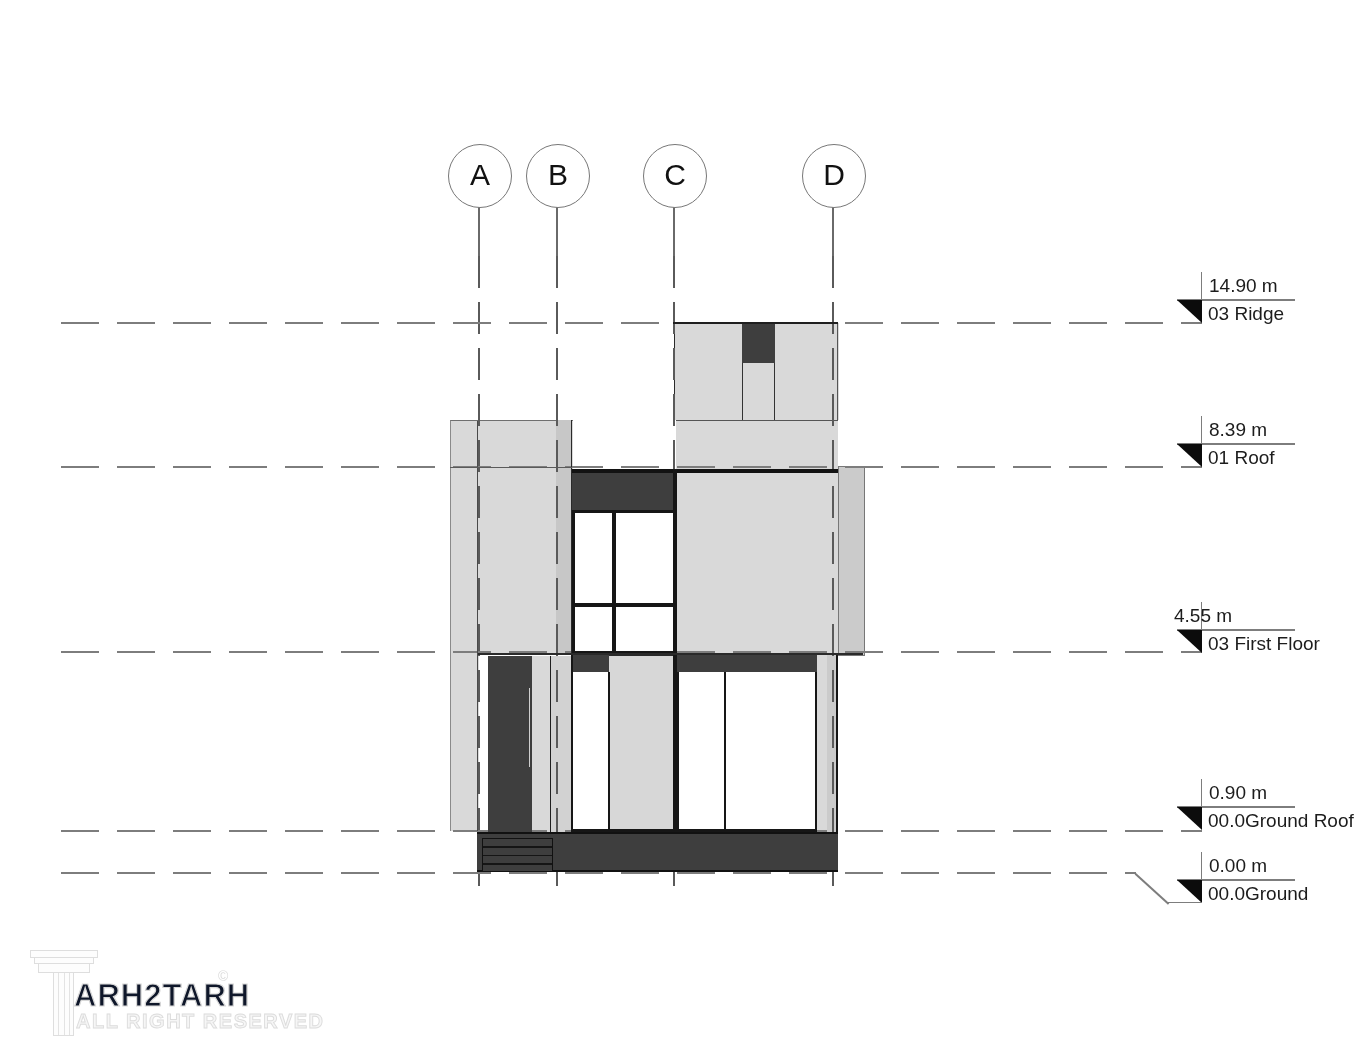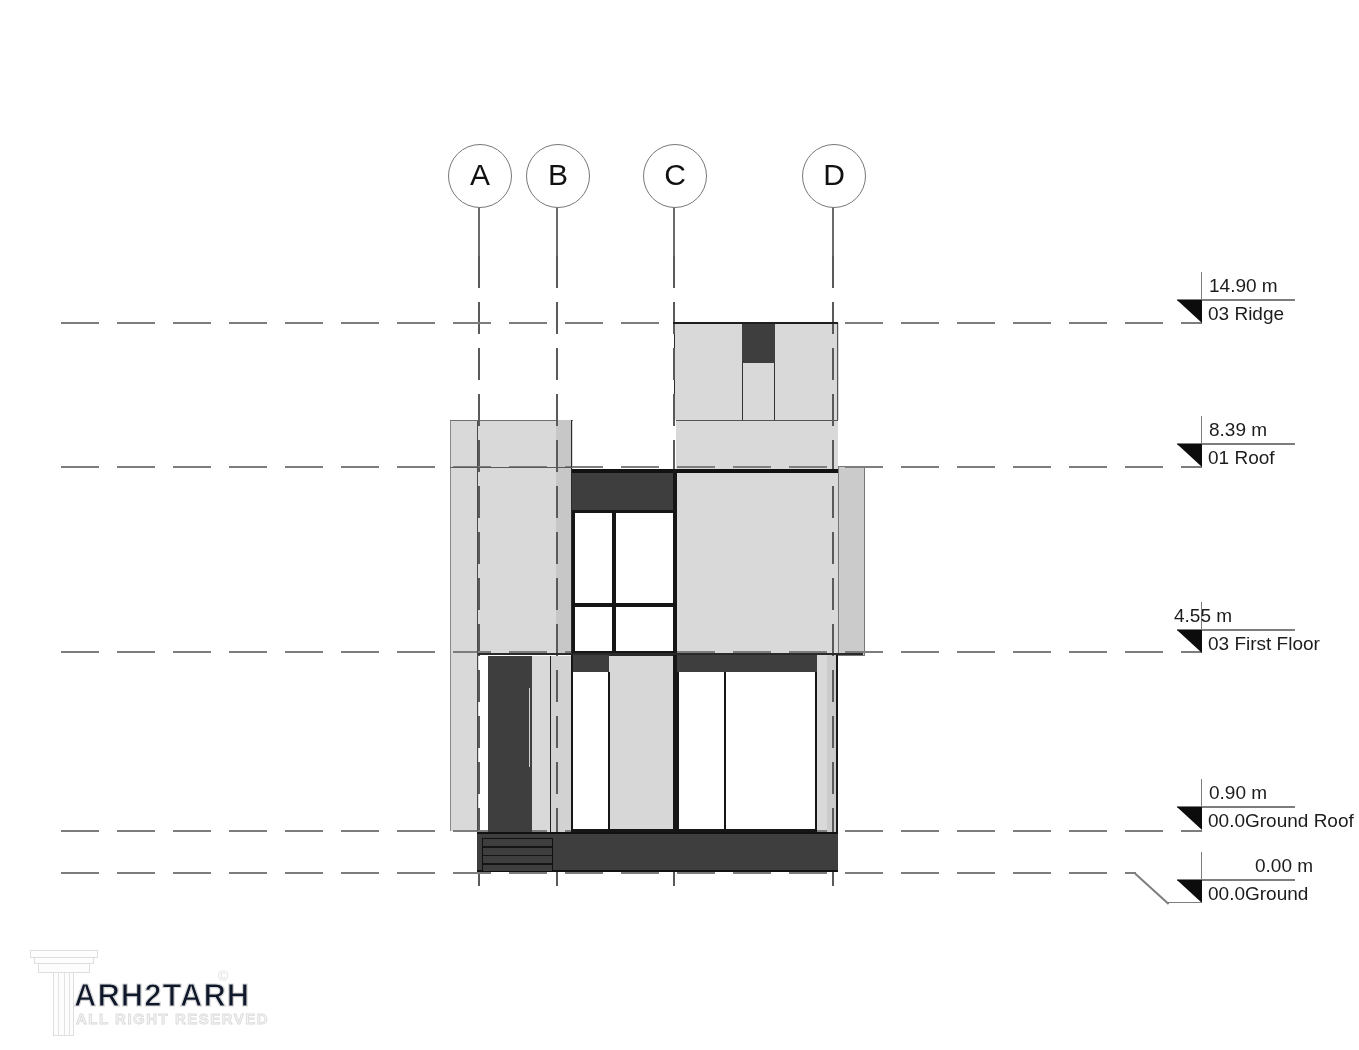--- a/index.html
+++ b/index.html
@@ -41,21 +41,21 @@
 
   .steps{background:#3e3e3e;border:1px solid #111;
     background-image:repeating-linear-gradient(to bottom,transparent 0 7px,#151515 7px 8.6px);}
 
   
   #watermark{left:30px;top:948px;width:330px;height:90px;}
   .wm-bar,.wm-shaft{position:absolute;background:#fdfdfd;border:1px solid #dedede;}
   .wm-brand{position:absolute;left:44px;top:30px;font-size:31px;font-weight:bold;
     letter-spacing:1px;color:#0f172a;-webkit-text-stroke:1.2px #d8d8d8;white-space:nowrap;}
   .wm-mark{position:absolute;left:188px;top:20px;font-size:14px;color:#dcdcdc;}
-  .wm-sub{position:absolute;left:46px;top:62px;font-size:15px;font-weight:bold;
+  .wm-sub{position:absolute;left:46px;top:62px;font-size:20px;font-weight:bold;
     letter-spacing:1.5px;color:#f6f6f6;-webkit-text-stroke:0.9px #dcdcdc;white-space:nowrap;}
 </style>
 </head>
 <body>
 
 <div id="canvas">
 
   <div id="layer-light">
     <div class="abs lf" style="left:674px;top:323px;width:164px;height:97px;border-left:1.5px solid #2a2a2a;"></div>
     <div class="abs" style="left:836.5px;top:323px;width:1.5px;height:97px;background:#555;"></div>
@@ -151,21 +151,21 @@
       <div class="mk-val" style="position:absolute;left:1174px;top:604px;">4.55 m</div>
       <div class="mk-name" style="position:absolute;left:1208px;top:632px;">03 First Floor</div>
       <div class="mk-line" style="position:absolute;left:1177px;top:806px;width:118px;"></div>
       <div class="mk-tick" style="position:absolute;left:1201px;top:779px;"></div>
       <div class="mk-tri" style="position:absolute;left:1177px;top:807px;"></div>
       <div class="mk-val" style="position:absolute;left:1209px;top:781px;">0.90 m</div>
       <div class="mk-name" style="position:absolute;left:1208px;top:809px;">00.0Ground Roof</div>
       <div class="mk-line" style="position:absolute;left:1177px;top:879px;width:118px;"></div>
       <div class="mk-tick" style="position:absolute;left:1201px;top:852px;"></div>
       <div class="mk-tri" style="position:absolute;left:1177px;top:880px;"></div>
-      <div class="mk-val" style="position:absolute;left:1209px;top:854px;margin-left:46px;">0.00 m</div>
+      <div class="mk-val" style="position:absolute;left:1209px;top:854px;">0.00 m</div>
       <div class="mk-name" style="position:absolute;left:1208px;top:882px;">00.0Ground</div>
       <div class="mk-diag" style="position:absolute;left:1136px;top:873px;width:45px;"></div>
       <div class="mk-line" style="position:absolute;left:1168px;top:901.5px;width:34px;"></div>
     </div>
 
   <div id="watermark">
     <div class="wm-bar" style="left:0px;top:2px;width:66px;height:6px;"></div>
     <div class="wm-bar" style="left:4px;top:9px;width:58px;height:5px;"></div>
     <div class="wm-bar" style="left:8px;top:15px;width:50px;height:8px;"></div>
     <div class="wm-shaft" style="left:23px;top:24px;width:19px;height:62px;background-image:repeating-linear-gradient(to right,transparent 0 4.5px,#e3e3e3 4.5px 5.5px);"></div>

